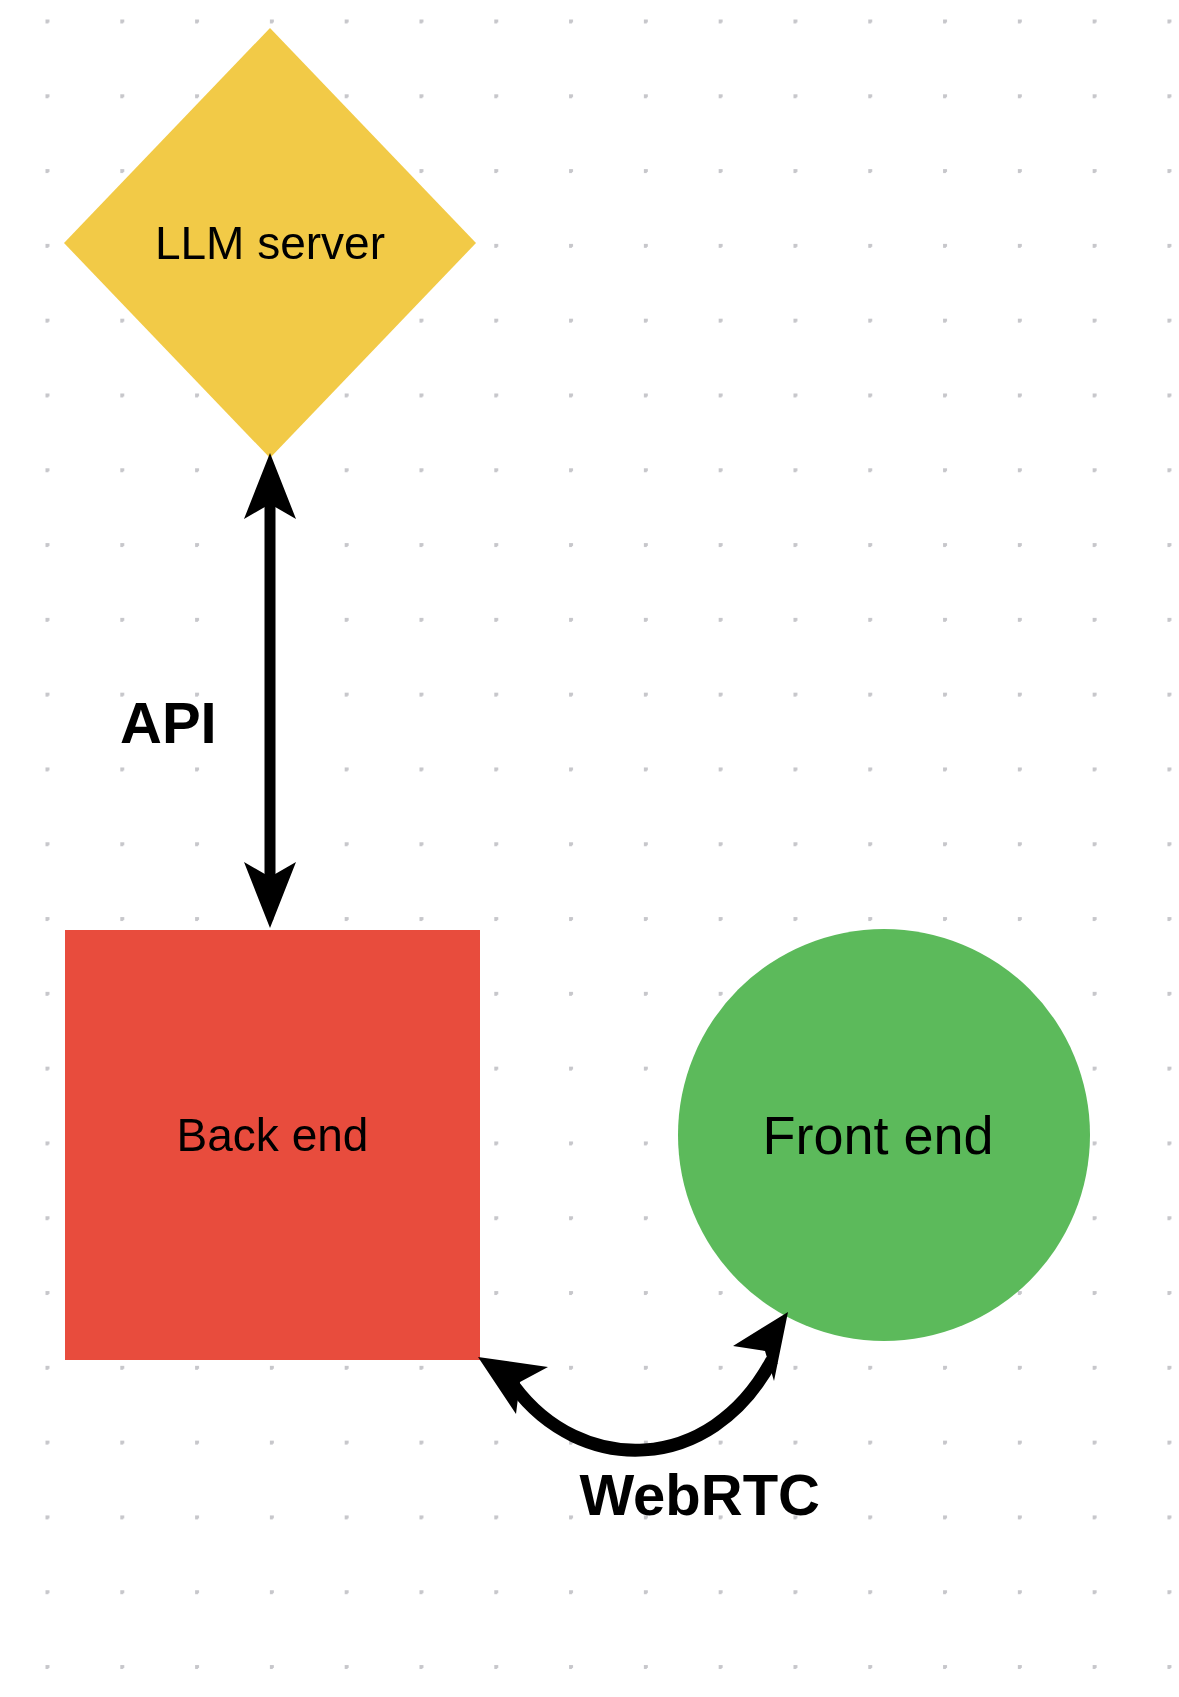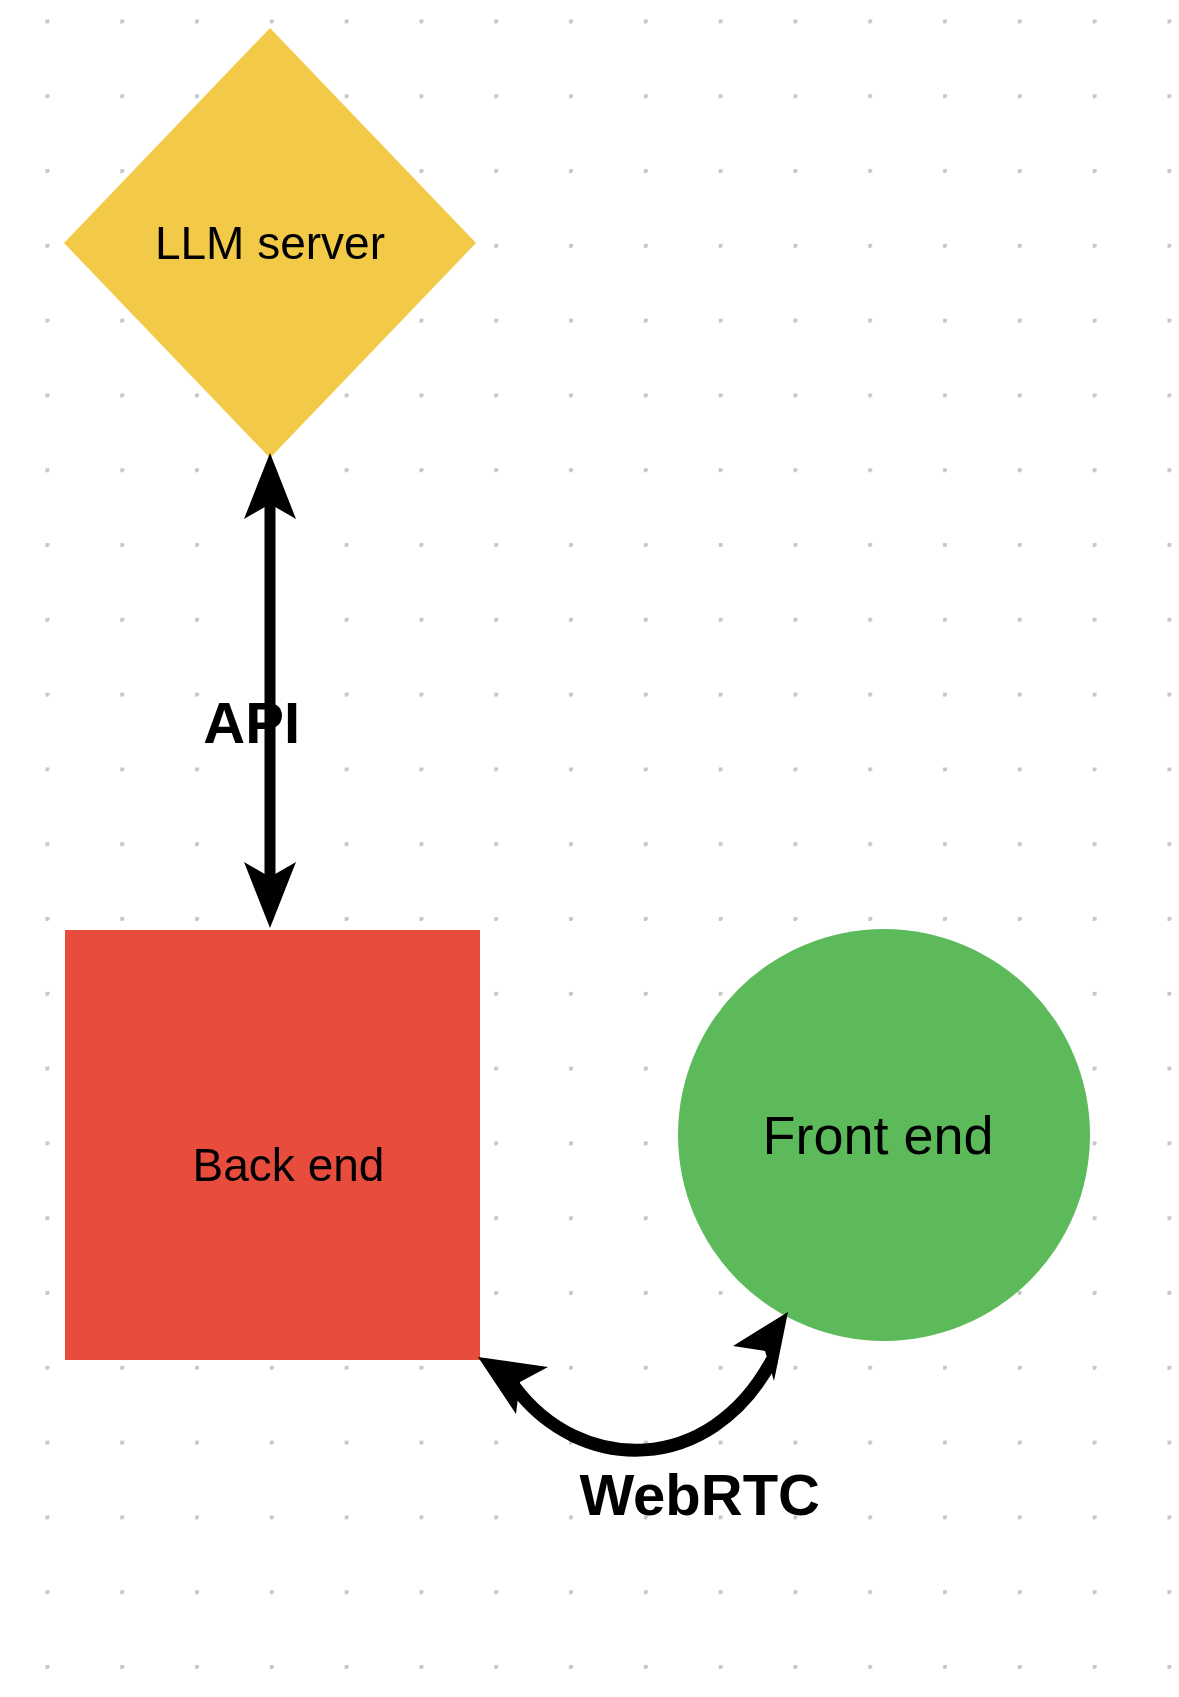--- a/index.html
+++ b/index.html
@@ -45,40 +45,39 @@
   }
   #llm-label {
     left: 45px;
     top: 210px;
     width: 410px;
     font-size: 46px;
     line-height: 66px;
   }
   #backend-label {
     left: 45px;
-    top: 1132px;
+    top: 1102px;
     width: 415px;
     font-size: 46px;
     line-height: 66px;
-    padding-left: 16px;
   }
   #frontend-label {
     left: 652px;
     top: 1102px;
     width: 412px;
     font-size: 54px;
     line-height: 66px;
   }
   #api-label {
     left: 60px;
     top: 688px;
     width: 180px;
     font-size: 58px;
     line-height: 70px;
-    text-align: right;
+    text-align: left;
     padding-left: 40px;
   }
   #webrtc-label {
     left: 420px;
     top: 1460px;
     width: 380px;
     font-size: 58px;
     line-height: 70px;
   }
 </style>

